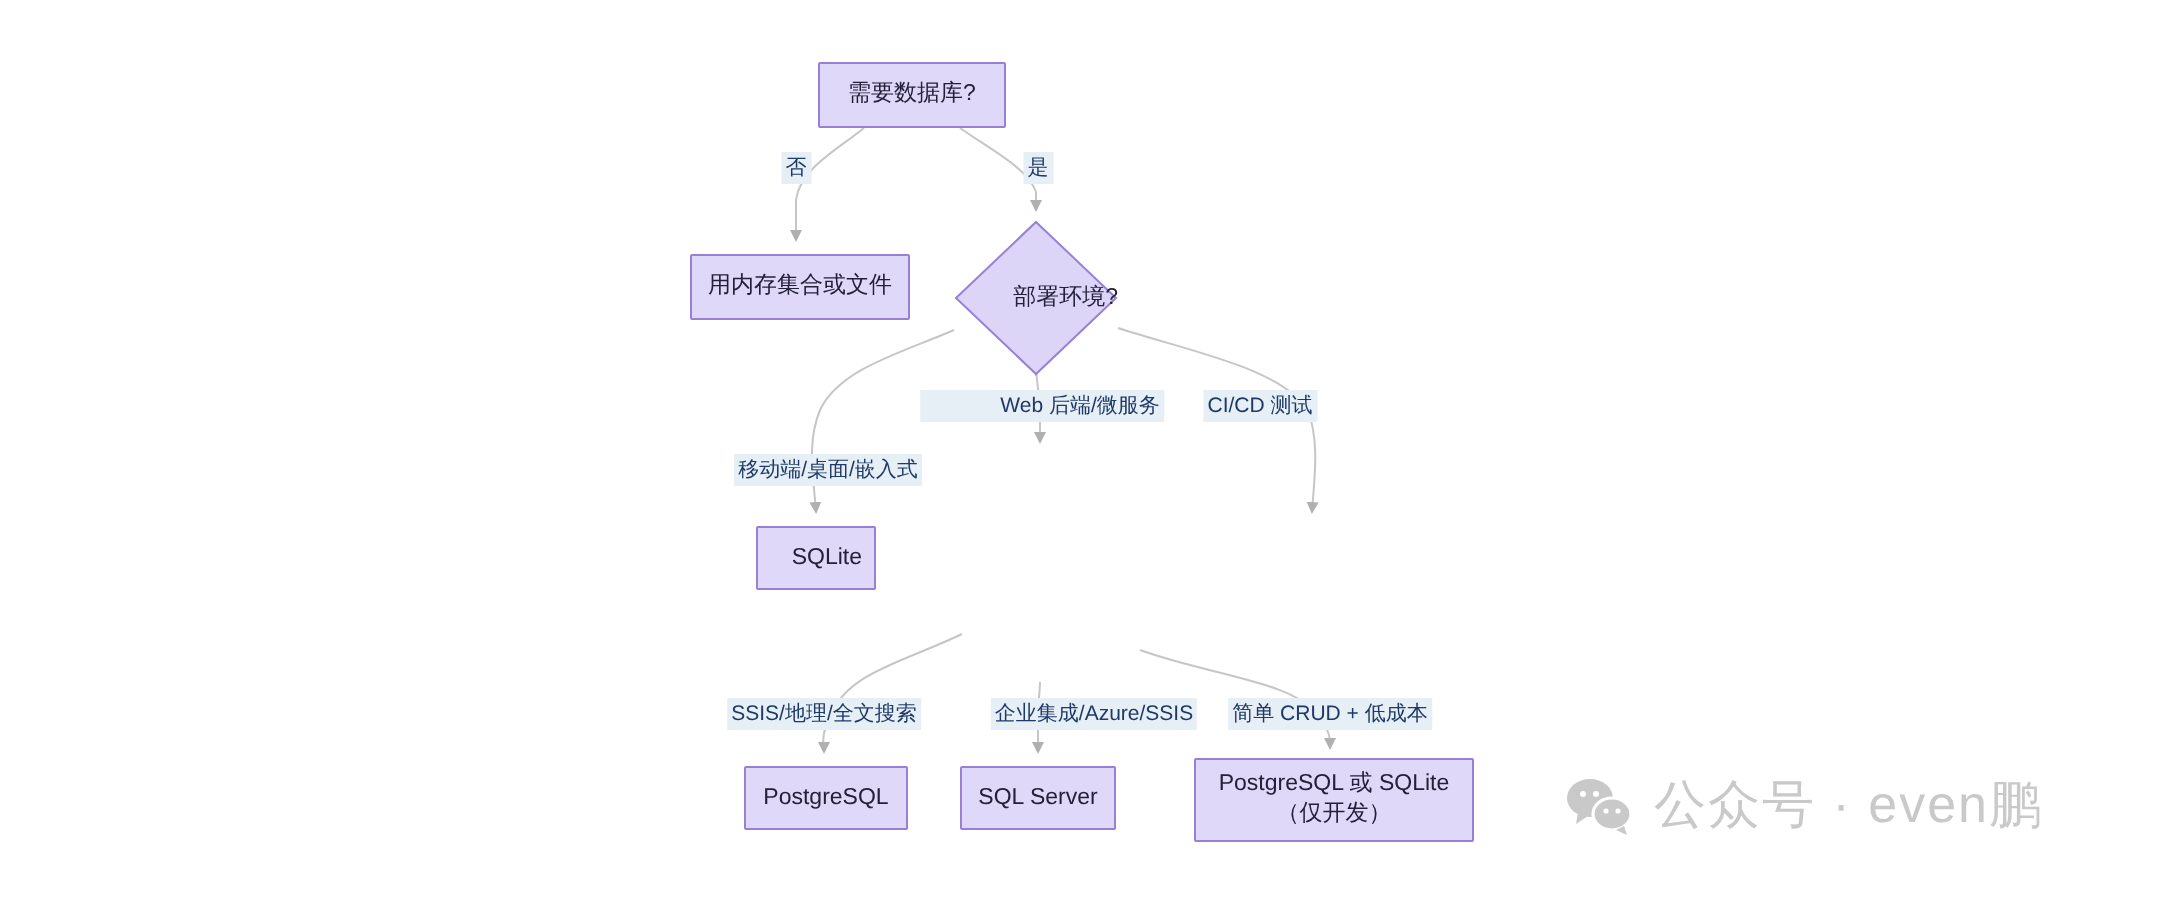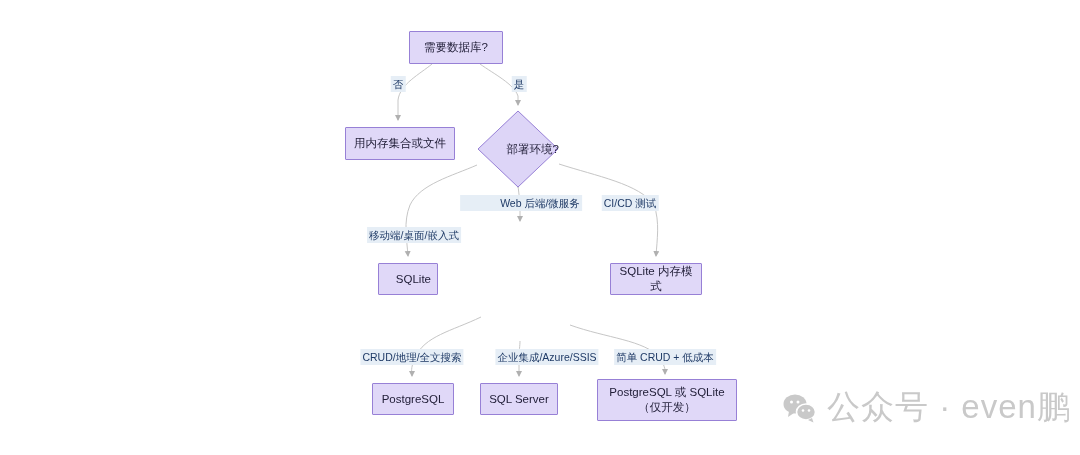--- a/index.html
+++ b/index.html
@@ -80,21 +80,21 @@
 
   .watermark {
     position: absolute;
     display: flex;
     align-items: center;
     gap: 10px;
     color: #c9c9c9;
     user-select: none;
   }
   .watermark-text {
-    font-size: 33px;
+    font-size: 26px;
     letter-spacing: 1px;
     color: #c9c9c9;
     white-space: nowrap;
   }
 </style>
 </head>
 <body>
 
 <div id="canvas">
 
@@ -151,23 +151,20 @@
       <polygon points="41,1 81,39 41,77 1,39" fill="#ddd5f7" stroke="#9780d6" stroke-width="1"></polygon>
     </svg>
     <span class="diamond-label">部署环境?</span>
   </div>
 
   <div class="node" style="left:378px; top:263px; width:60px; height:32px;justify-content:flex-end;">
     <span>SQLite</span>
   </div>
 
 
-  <div class="node" style="left:610px; top:263px; width:92px; height:32px;">
-    <span>SQLite 内存模式</span>
-  </div>
 
   <div class="node" style="left:480px; top:383px; width:78px; height:32px;">
     <span>SQL Server</span>
   </div>
 
   <div class="node" style="left:372px; top:383px; width:82px; height:32px;">
     <span>PostgreSQL</span>
   </div>
 
   <div class="node" style="left:597px; top:379px; width:140px; height:42px;text-align:center;">
@@ -188,21 +185,21 @@
 
   <div class="edge-label" style="left:521px; top:195px;padding-left:40px;">
     <span>Web 后端/微服务</span>
   </div>
 
   <div class="edge-label" style="left:630px; top:195px;">
     <span>CI/CD 测试</span>
   </div>
 
   <div class="edge-label" style="left:412px; top:349px;">
-    <span>CRUD/地理/全文搜索</span>
+    <span>SSIS/地理/全文搜索</span>
   </div>
 
   <div class="edge-label" style="left:547px; top:349px;">
     <span>企业集成/Azure/SSIS</span>
   </div>
 
   <div class="edge-label" style="left:665px; top:349px;">
     <span>简单 CRUD + 低成本</span>
   </div>
 

